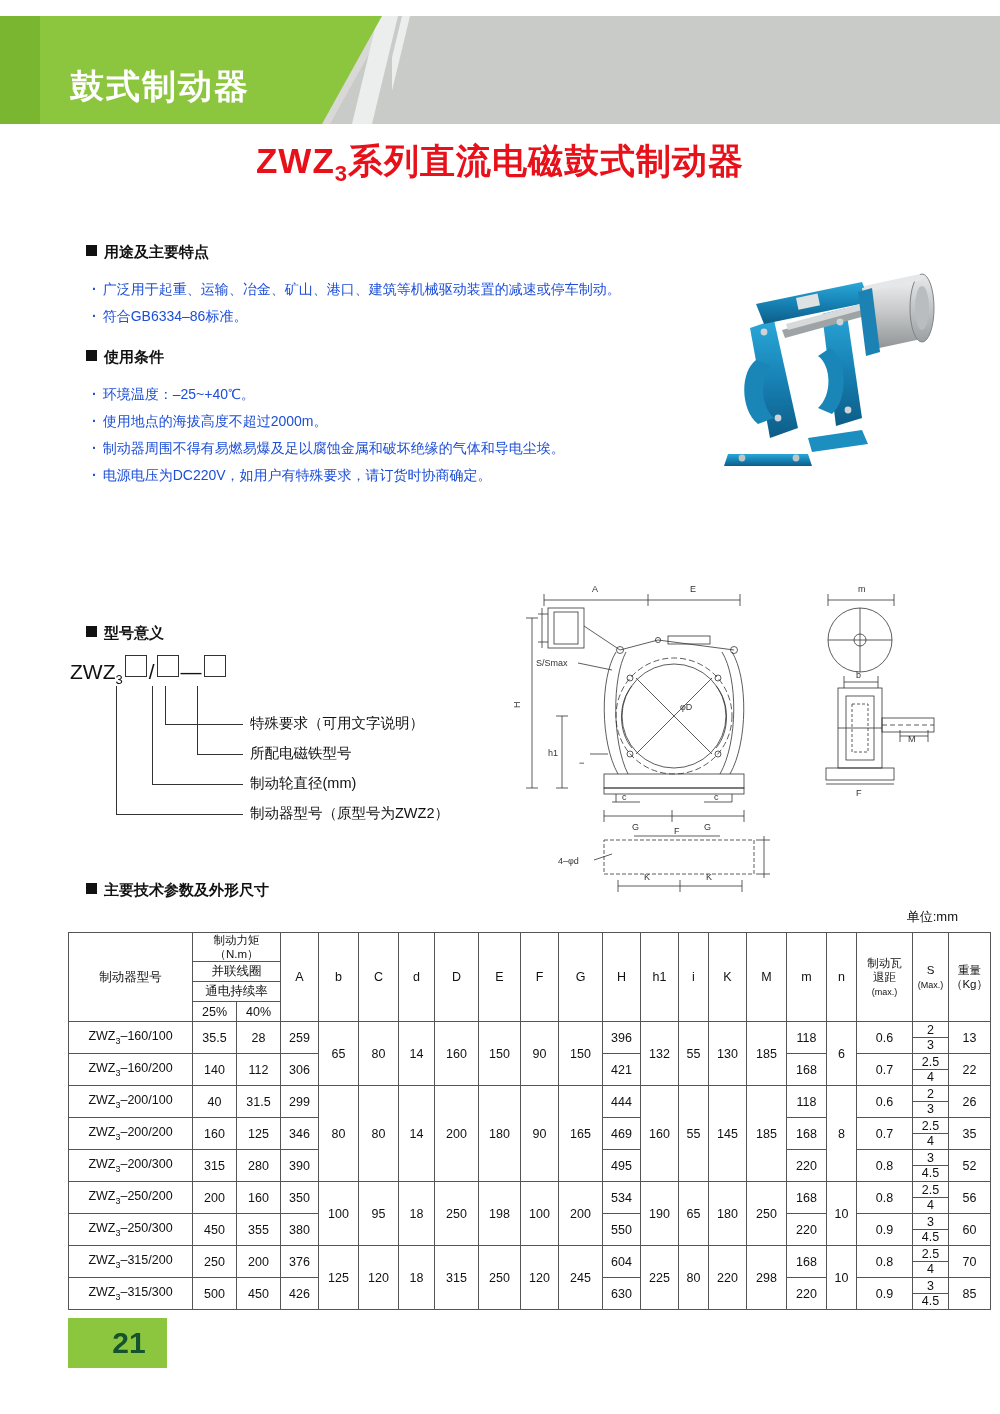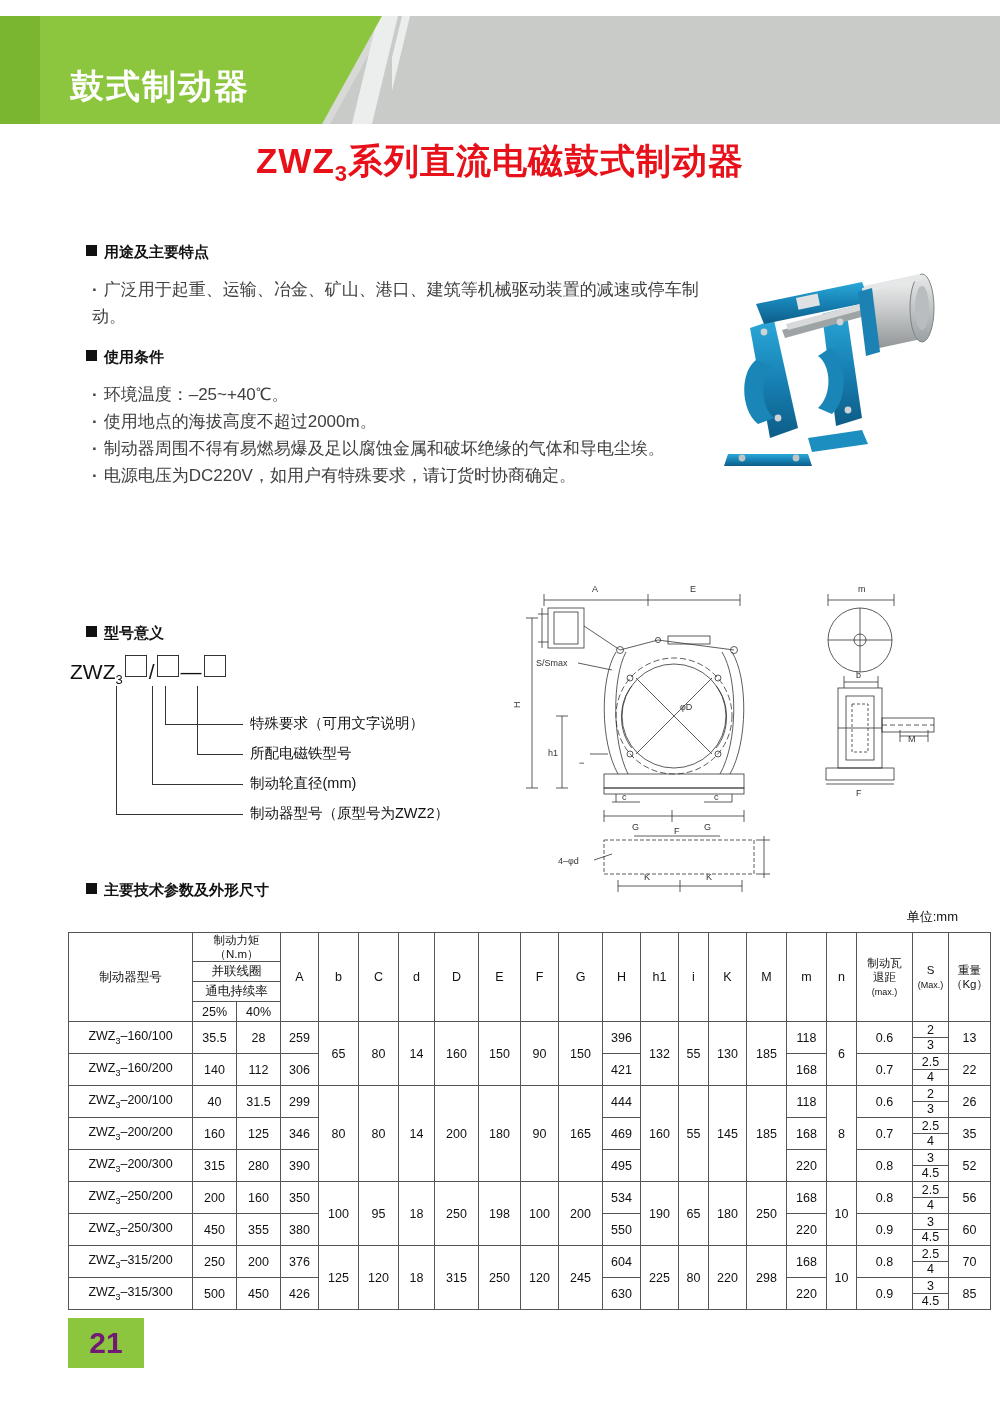--- a/index.html
+++ b/index.html
@@ -60,21 +60,21 @@
   .main-title sub { font-size:22px; }
   
   .sec-head {
     position:absolute;
     font-size:15px; font-weight:bold; color:#111;
   }
   .sec-head .sq {
     display:inline-block; width:11px; height:11px; background:#111;
     margin-right:7px; vertical-align:1px;
   }
-  .bullet-list { position:absolute; font-size:17px; line-height:27px; color:#404040; }
+  .bullet-list { position:absolute; font-size:14px; line-height:27px; color:#1d4ed8; }
   .bullet-list div::before { content:"·"; margin-right:6px; font-weight:bold; }
 
   
   .photo {
     position:absolute; left:712px; top:268px; width:228px; height:220px;
   }
   
   .model-area { position:absolute; left:70px; top:655px; }
   .model-code {
     position:relative; font-size:21px; color:#111; height:34px;
@@ -113,22 +113,22 @@
   .model-col { width:120px; font-size:12.5px; white-space:nowrap; }
   .model-col sub { font-size:9px; }
   .row-h { height:32px; }
   .two-line { line-height:14px; font-size:11.5px;margin-left:12px; }
   .sdiv { line-height:14px; }
   .sdiv .top { border-bottom:1px solid #555; display:block; }
   
   .page-num {
     position:absolute; left:68px; top:1318px;
     width:76px; height:50px; background:#8cc63e;
-    color:#701a75; font-size:30px; font-weight:bold;
-    display:flex; align-items:center; justify-content:center;
+    color:#14532d; font-size:30px; font-weight:bold;
+    display:flex; align-items:center; justify-content:center;padding-left:23px;
   }
 </style>
 </head>
 <body>
 
 <div class="header-band">
   <div class="band-grey"></div>
   <div class="band-grey2"></div>
   <div class="band-white-stripe"></div>
   <div class="band-white-stripe2"></div>
@@ -139,20 +139,21 @@
 
 <div class="main-title">
   <span>ZWZ</span><sub>3</sub><span>系列直流电磁鼓式制动器</span>
 </div>
 
 <div class="sec-head" style="left:86px; top:243px;">
   <span class="sq"></span><span>用途及主要特点</span>
 </div>
 <div class="bullet-list" style="left:92px; top:276px; width:640px;">
   <div>广泛用于起重、运输、冶金、矿山、港口、建筑等机械驱动装置的减速或停车制动。</div>
+  <div>符合GB6334–86标准。</div>
 </div>
 
 <div class="sec-head" style="left:86px; top:348px;">
   <span class="sq"></span><span>使用条件</span>
 </div>
 <div class="bullet-list" style="left:92px; top:381px; width:640px;">
   <div>环境温度：–25~+40℃。</div>
   <div>使用地点的海拔高度不超过2000m。</div>
   <div>制动器周围不得有易燃易爆及足以腐蚀金属和破坏绝缘的气体和导电尘埃。</div>
   <div>电源电压为DC220V，如用户有特殊要求，请订货时协商确定。</div>

